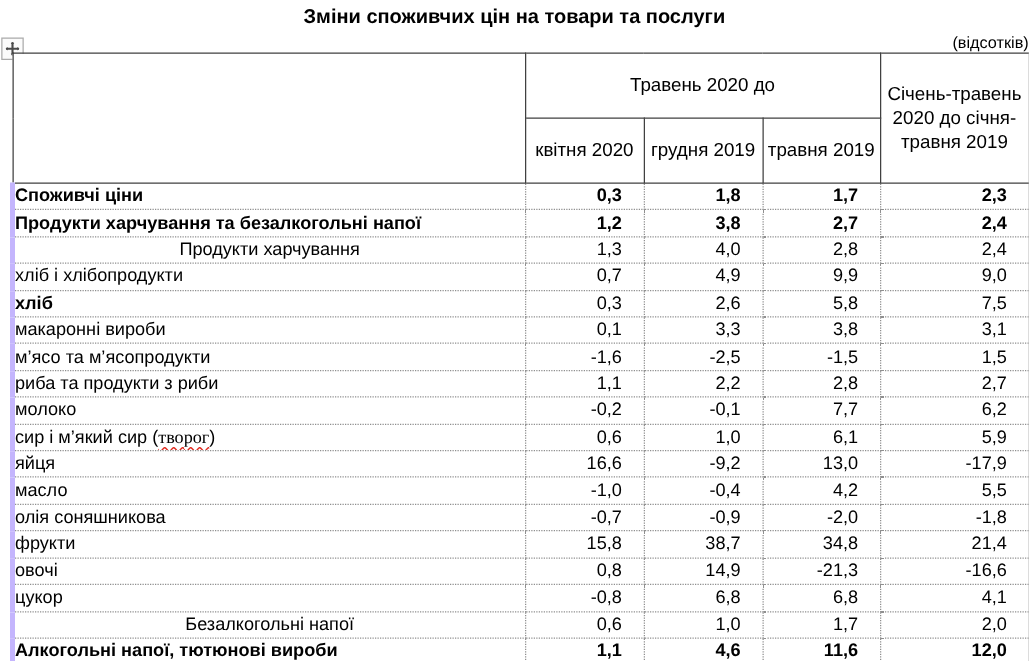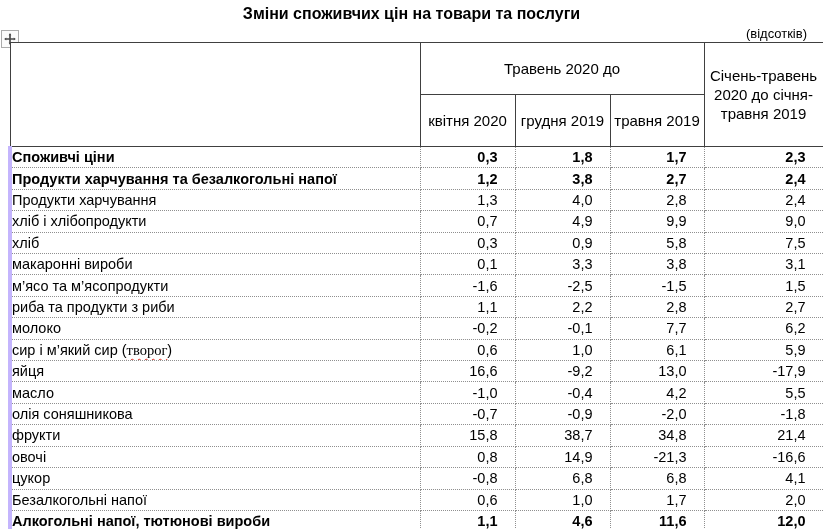--- a/index.html
+++ b/index.html
@@ -9,21 +9,21 @@
     font-family:"Liberation Sans","DejaVu Sans",sans-serif;
     color:#000;
   }
   .page { position:relative; width:823px; height:529px; background:#fff; }
 
   .doc-title {
     position:absolute; top:4px; left:0; width:823px;
     text-align:center; font-size:16px; font-weight:bold; line-height:20px;
   }
   .unit-note {
-    position:absolute; top:26px; right:16px;
+    position:absolute; top:26px; right:0;
     font-size:13px; line-height:15px;
   }
   .move-handle {
     position:absolute; top:30px; left:1px; width:18px; height:18px;
     border:1px solid #ababab; background:#fbfbfb;
     display:flex; align-items:center; justify-content:center;
     cursor:move;
   }
 
   table.price-table {
@@ -43,23 +43,23 @@
     border:1px dotted #8f8f8f; vertical-align:middle;
     padding:0; background:#fff; white-space:nowrap; overflow:hidden;
   }
   .price-table tbody td.label { border-left:4px solid #c4b5fd; }
   .price-table tbody td.val   { text-align:right; padding-right:17px; }
   .price-table tbody td.val.last { border-right:1px solid #404040; }
   .price-table tbody tr.bold td { font-weight:bold; }
 
   .ind0 { padding-left:4px; }
   .ind1 { padding-left:9px;margin-top:11px; }
-  .ind2 { padding-left:14px; }
+  .ind2 { padding-left:14px;text-align:center; }
   .ind3 { padding-left:21px; }
-  .ind4 { padding-left:25px; }
+  .ind4 { padding-left:25px;font-weight:bold; }
   .ind5 { padding-left:28px; }
 
   .spell-error {
     text-decoration-line:underline;
     text-decoration-style:wavy;
     text-decoration-color:#e02b20;
     text-decoration-thickness:1px;
     text-underline-offset:3px;
     font-family:Liberation Serif, serif;
   }
@@ -125,21 +125,21 @@
         <tr>
           <td class="label ind3">хліб і хлібопродукти</td>
           <td class="val">0,7</td>
           <td class="val">4,9</td>
           <td class="val">9,9</td>
           <td class="val last">9,0</td>
         </tr>
         <tr>
           <td class="label ind4">хліб</td>
           <td class="val">0,3</td>
-          <td class="val">0,9</td>
+          <td class="val">2,6</td>
           <td class="val">5,8</td>
           <td class="val last">7,5</td>
         </tr>
         <tr>
           <td class="label ind5">макаронні вироби</td>
           <td class="val">0,1</td>
           <td class="val">3,3</td>
           <td class="val">3,8</td>
           <td class="val last">3,1</td>
         </tr>

